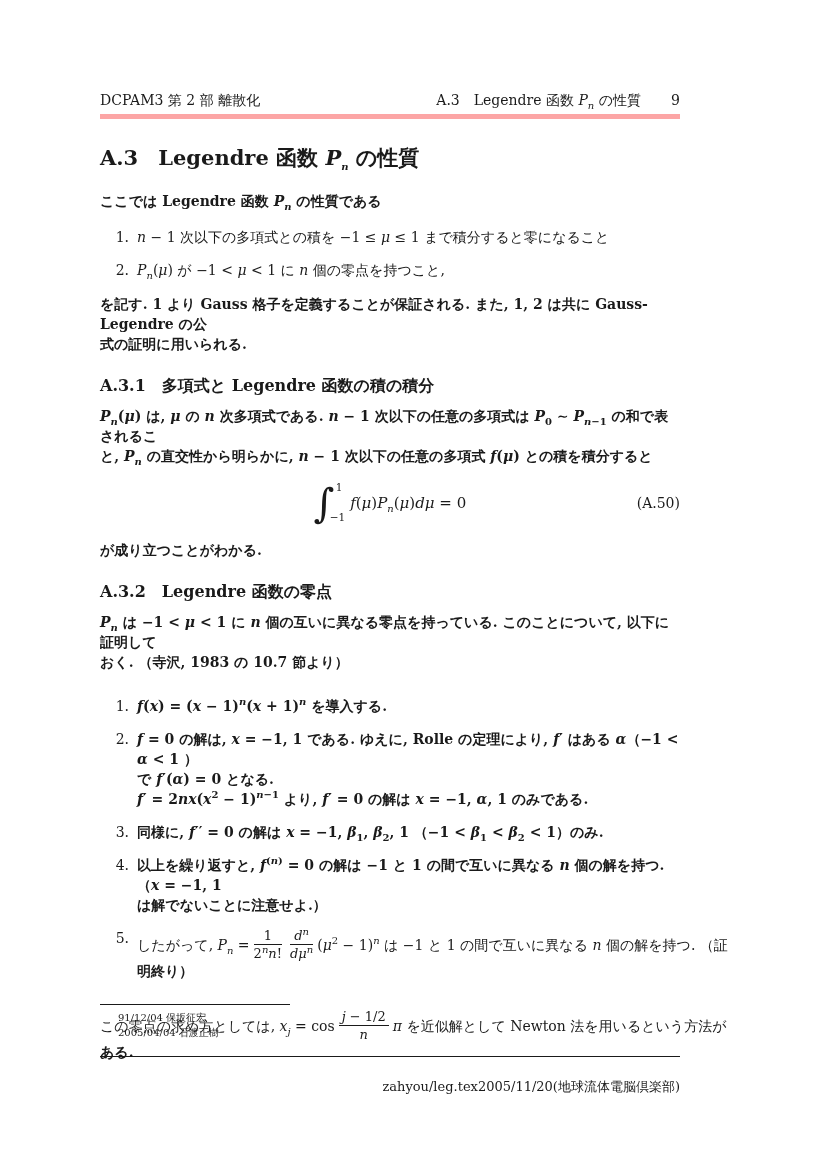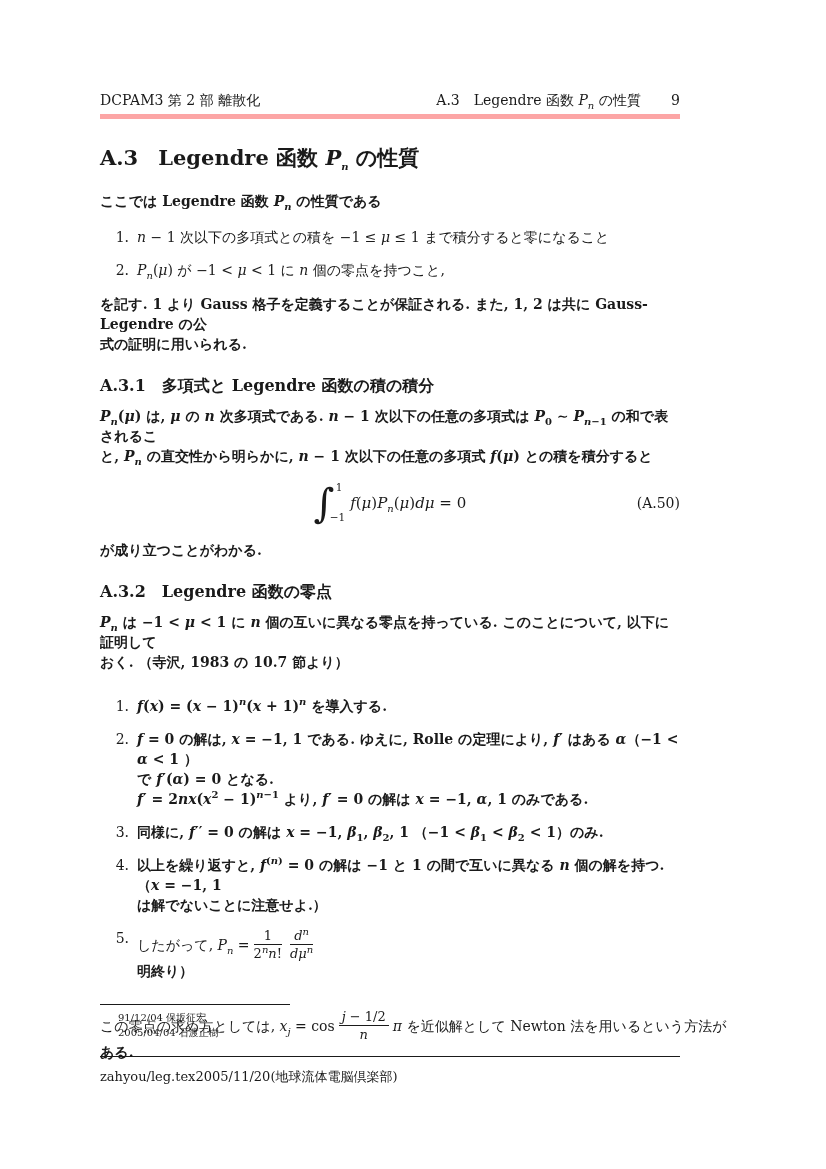--- a/index.html
+++ b/index.html
@@ -67,22 +67,22 @@
   .proof-list { margin-top: 24px; margin-left: 12px; }
   .closing { margin-top: 28px; }
 
   
   .footnote-block { position: absolute; left: 100px; top: 1004px; width: 580px; font-size: 10px; line-height: 15px; }
   .footnote-rule { width: 190px; border-top: 1px solid #1a1a1a; margin-bottom: 5px; }
   .footnote-line { padding-left: 18px; }
 
   
   .pagefoot { position: absolute; left: 100px; top: 1056px; width: 580px;
-              border-top: 1px solid #1a1a1a; padding-top: 10px;
-              display: flex; justify-content: flex-start; font-size: 13px; }
+              border-top: 1px solid #1a1a1a; padding-top: 20px;
+              display: flex; justify-content: flex-end; font-size: 13px; }
 </style>
 </head>
 <body>
 
 <div class="content">
 
   <div class="runhead">
     <span>DCPAM3 第 2 部 離散化</span>
     <span class="runhead-right">
       <span class="runhead-secnum">A.3</span>
@@ -190,20 +190,21 @@
         <div class="flex-line">
           <span>したがって, <i>P</i><sub><i>n</i></sub> = </span>
           <span class="frac">
             <span class="fnum">1</span>
             <span class="fden">2<sup><i>n</i></sup><i>n</i>!</span>
           </span>
           <span class="frac">
             <span class="fnum"><i>d</i><sup><i>n</i></sup></span>
             <span class="fden"><i>dμ</i><sup><i>n</i></sup></span>
           </span>
+          <span>(<i>μ</i><sup>2</sup> − 1)<sup><i>n</i></sup> は −1 と 1 の間で互いに異なる <i>n</i> 個の解を持つ. （証</span>
         </div>
         <div class="pline">明終り）</div>
       </span>
     </div>
 
   </div>
 
   <div class="closing">
     <div class="flex-line">
       <span>この零点の求め方としては, <i>x</i><sub><i>j</i></sub> = cos </span>

